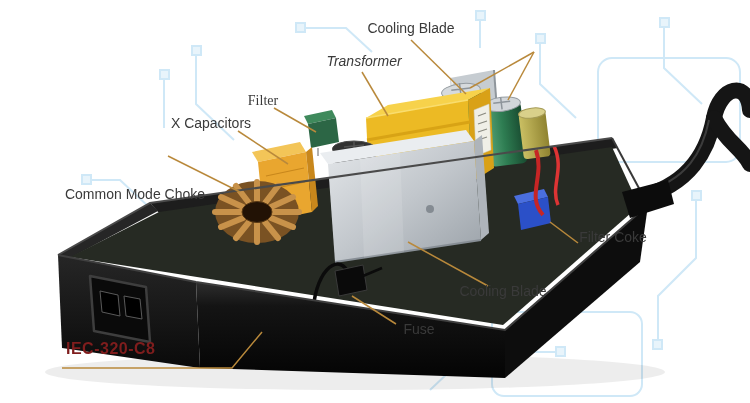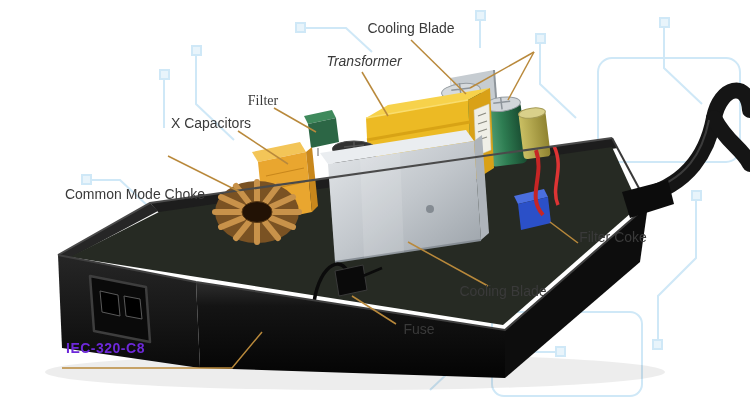--- a/index.html
+++ b/index.html
@@ -6,21 +6,21 @@
   html,body { background:#ffffff; font-family:"Liberation Sans", sans-serif; }
   .stage {
     position:relative; width:750px; height:403px; background:#ffffff; overflow:hidden;padding-left:36px;
   }
   .stage svg { position:absolute; left:0; top:0; }
   .anno-label {
     position:absolute; transform:translateX(-50%);
     font-size:14px; color:#3a3a3a; white-space:nowrap; line-height:1.1;
   }
   .title-label {
-    position:absolute; font-size:14px; font-weight:700; color:#6d28d9;
+    position:absolute; font-size:16px; font-weight:700; color:#7f1d1d;
     white-space:nowrap; letter-spacing:0.5px;
   }
 </style>
 </head>
 <body>
 
 <div class="stage">
 
   <svg width="750" height="403" viewBox="0 0 750 403">
     <defs>

